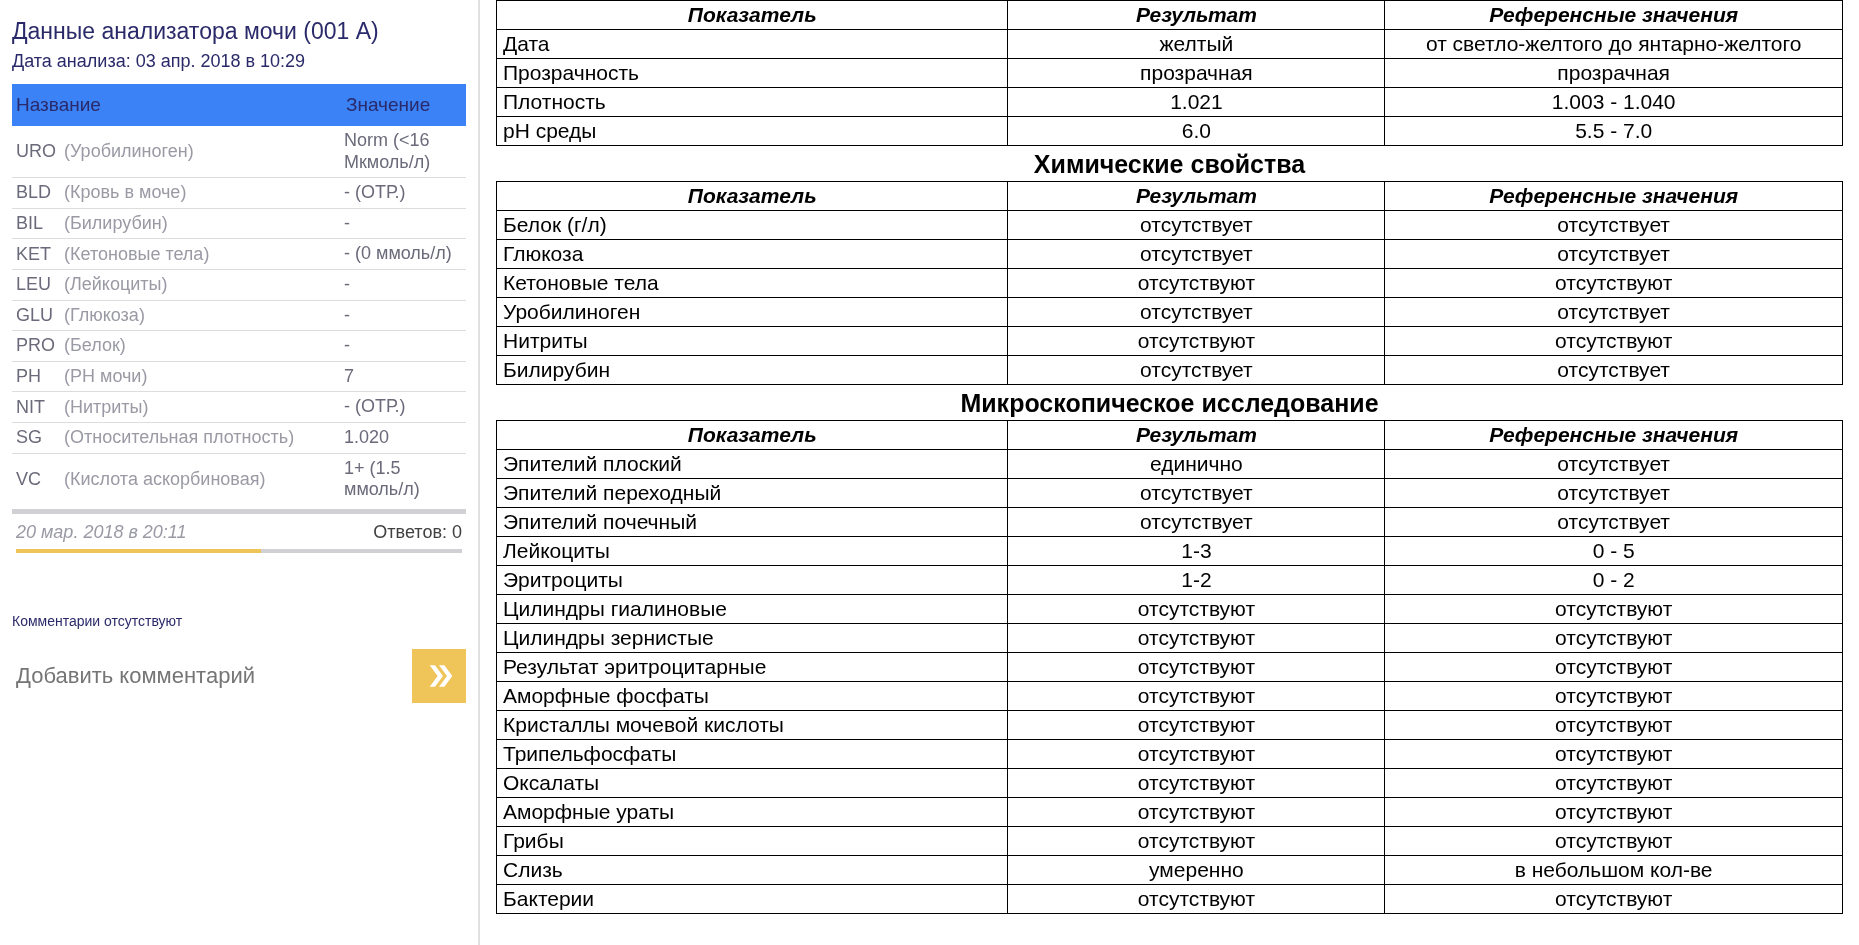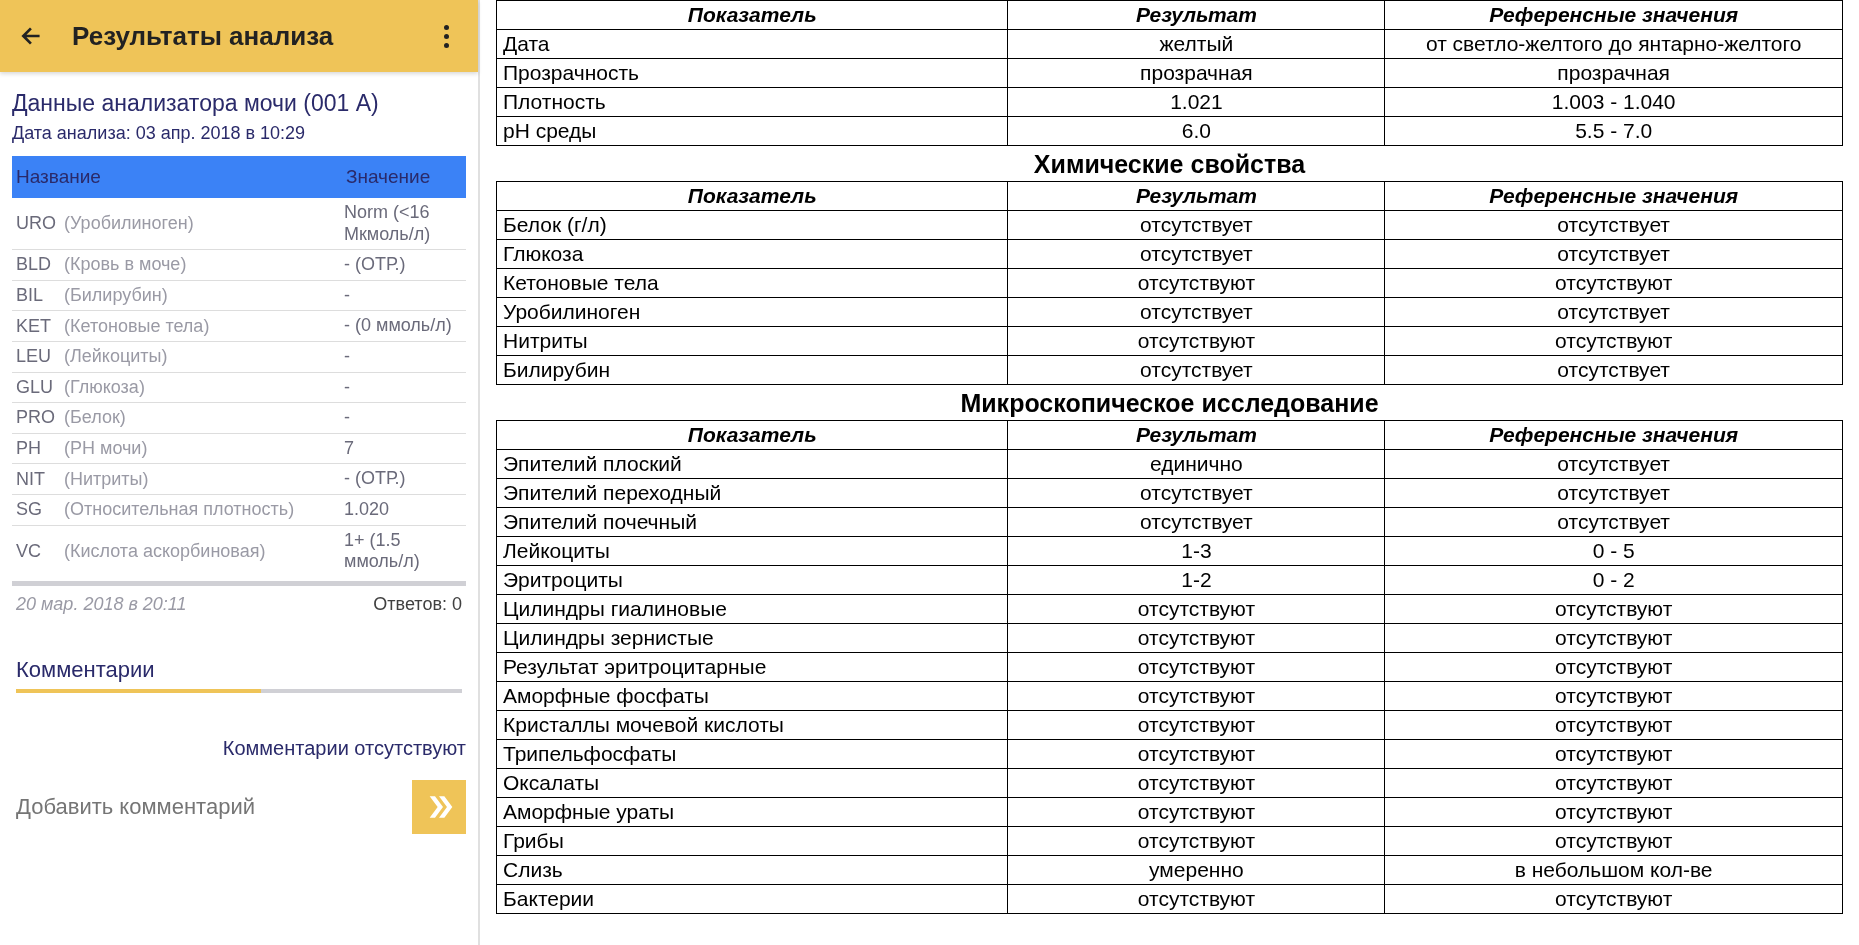--- a/index.html
+++ b/index.html
@@ -29,54 +29,41 @@
 .val { color: #6a6a7a; font-size: 18px; flex: 1; line-height: 1.2; }
 
 .divider-bar { height: 5px; background: #d0d0d5; margin-top: 4px; }
 
 .footer-row { display: flex; justify-content: space-between; padding: 8px 4px 0 4px; }
 .footer-date { color: #9a9aa5; font-size: 18px; font-style: italic; }
 .footer-answers { color: #404040; font-size: 18px; }
 
 .comments-title { font-size: 22px; color: #2a2a6a; margin-top: 42px; padding-left: 4px; }
 .comments-divider { height: 4px; background: linear-gradient(to right, #efc458 0%, #efc458 55%, #d0d0d5 55%, #d0d0d5 100%); margin-top: 6px; margin-left: 4px; margin-right: 4px; }
-.no-comments { text-align: right; color: #2a2a6a; font-size: 20px; margin-top: 44px; }
+.no-comments { text-align: left; color: #2a2a6a; font-size: 14px; margin-top: 60px; }
 
 .comment-input-area { display: flex; align-items: center; margin-top: 20px; }
 .comment-input { flex: 1; border: none; font-size: 22px; color: #999; padding: 8px 4px; outline: none; }
 .send-btn { width: 54px; height: 54px; background: #efc458; display: flex; align-items: center; justify-content: center; }
 .send-btn svg { width: 32px; height: 32px; }
 
 
 .right-panel { flex: 1; padding: 0 16px; font-family: Liberation Sans, sans-serif; }
 .doc-table { width: 100%; border-collapse: collapse; }
 .doc-table th, .doc-table td { border: 1.5px solid #000; padding: 2px 6px; font-size: 21px; }
 .doc-table th { font-style: italic; font-weight: bold; text-align: center; }
 .doc-table td.param { text-align: left; width: 38%; }
 .doc-table td.result { text-align: center; width: 28%; }
 .doc-table td.ref { text-align: center; width: 34%; }
 .section-head { font-size: 25px; font-weight: bold; text-align: center; padding: 4px 0 2px 0; }
 </style>
 </head>
 <body>
 
 <div class="left-panel">
-  <div class="app-bar">
-    <div class="back-icon">
-      <svg viewBox="0 0 24 24" fill="none" stroke="#222" stroke-width="2.5">
-          <path d="M19 12H5M11 5L4 12l7 7"></path>
-        </svg>
-    </div>
-    <div class="app-title">Результаты анализа</div>
-    <div class="menu-icon">
-      <div class="menu-dot"></div>
-        <div class="menu-dot"></div>
-        <div class="menu-dot"></div>
-    </div>
-  </div>
 
   <div class="content">
     <div class="section-title">Данные анализатора мочи (001 A)</div>
     <div class="date-line">Дата анализа: 03 апр. 2018 в 10:29</div>
 
     <div class="table-header">
       <div class="th-name">Название</div>
       <div class="th-value">Значение</div>
     </div>
 
@@ -138,21 +125,20 @@
         </div>
       </div>
 
     <div class="divider-bar"></div>
 
     <div class="footer-row">
       <div class="footer-date">20 мар. 2018 в 20:11</div>
       <div class="footer-answers">Ответов: 0</div>
     </div>
 
-    <div class="comments-title">Комментарии</div>
     <div class="comments-divider"></div>
     <div class="no-comments">Комментарии отсутствуют</div>
 
     <div class="comment-input-area">
       <input class="comment-input" placeholder="Добавить комментарий" style="">
       <div class="send-btn">
         <svg viewBox="0 0 24 24" fill="#fff">
             <path d="M5 4l6 8-6 8h4l6-8-6-8H5zm7 0l6 8-6 8h4l6-8-6-8h-4z"></path>
           </svg>
       </div>

